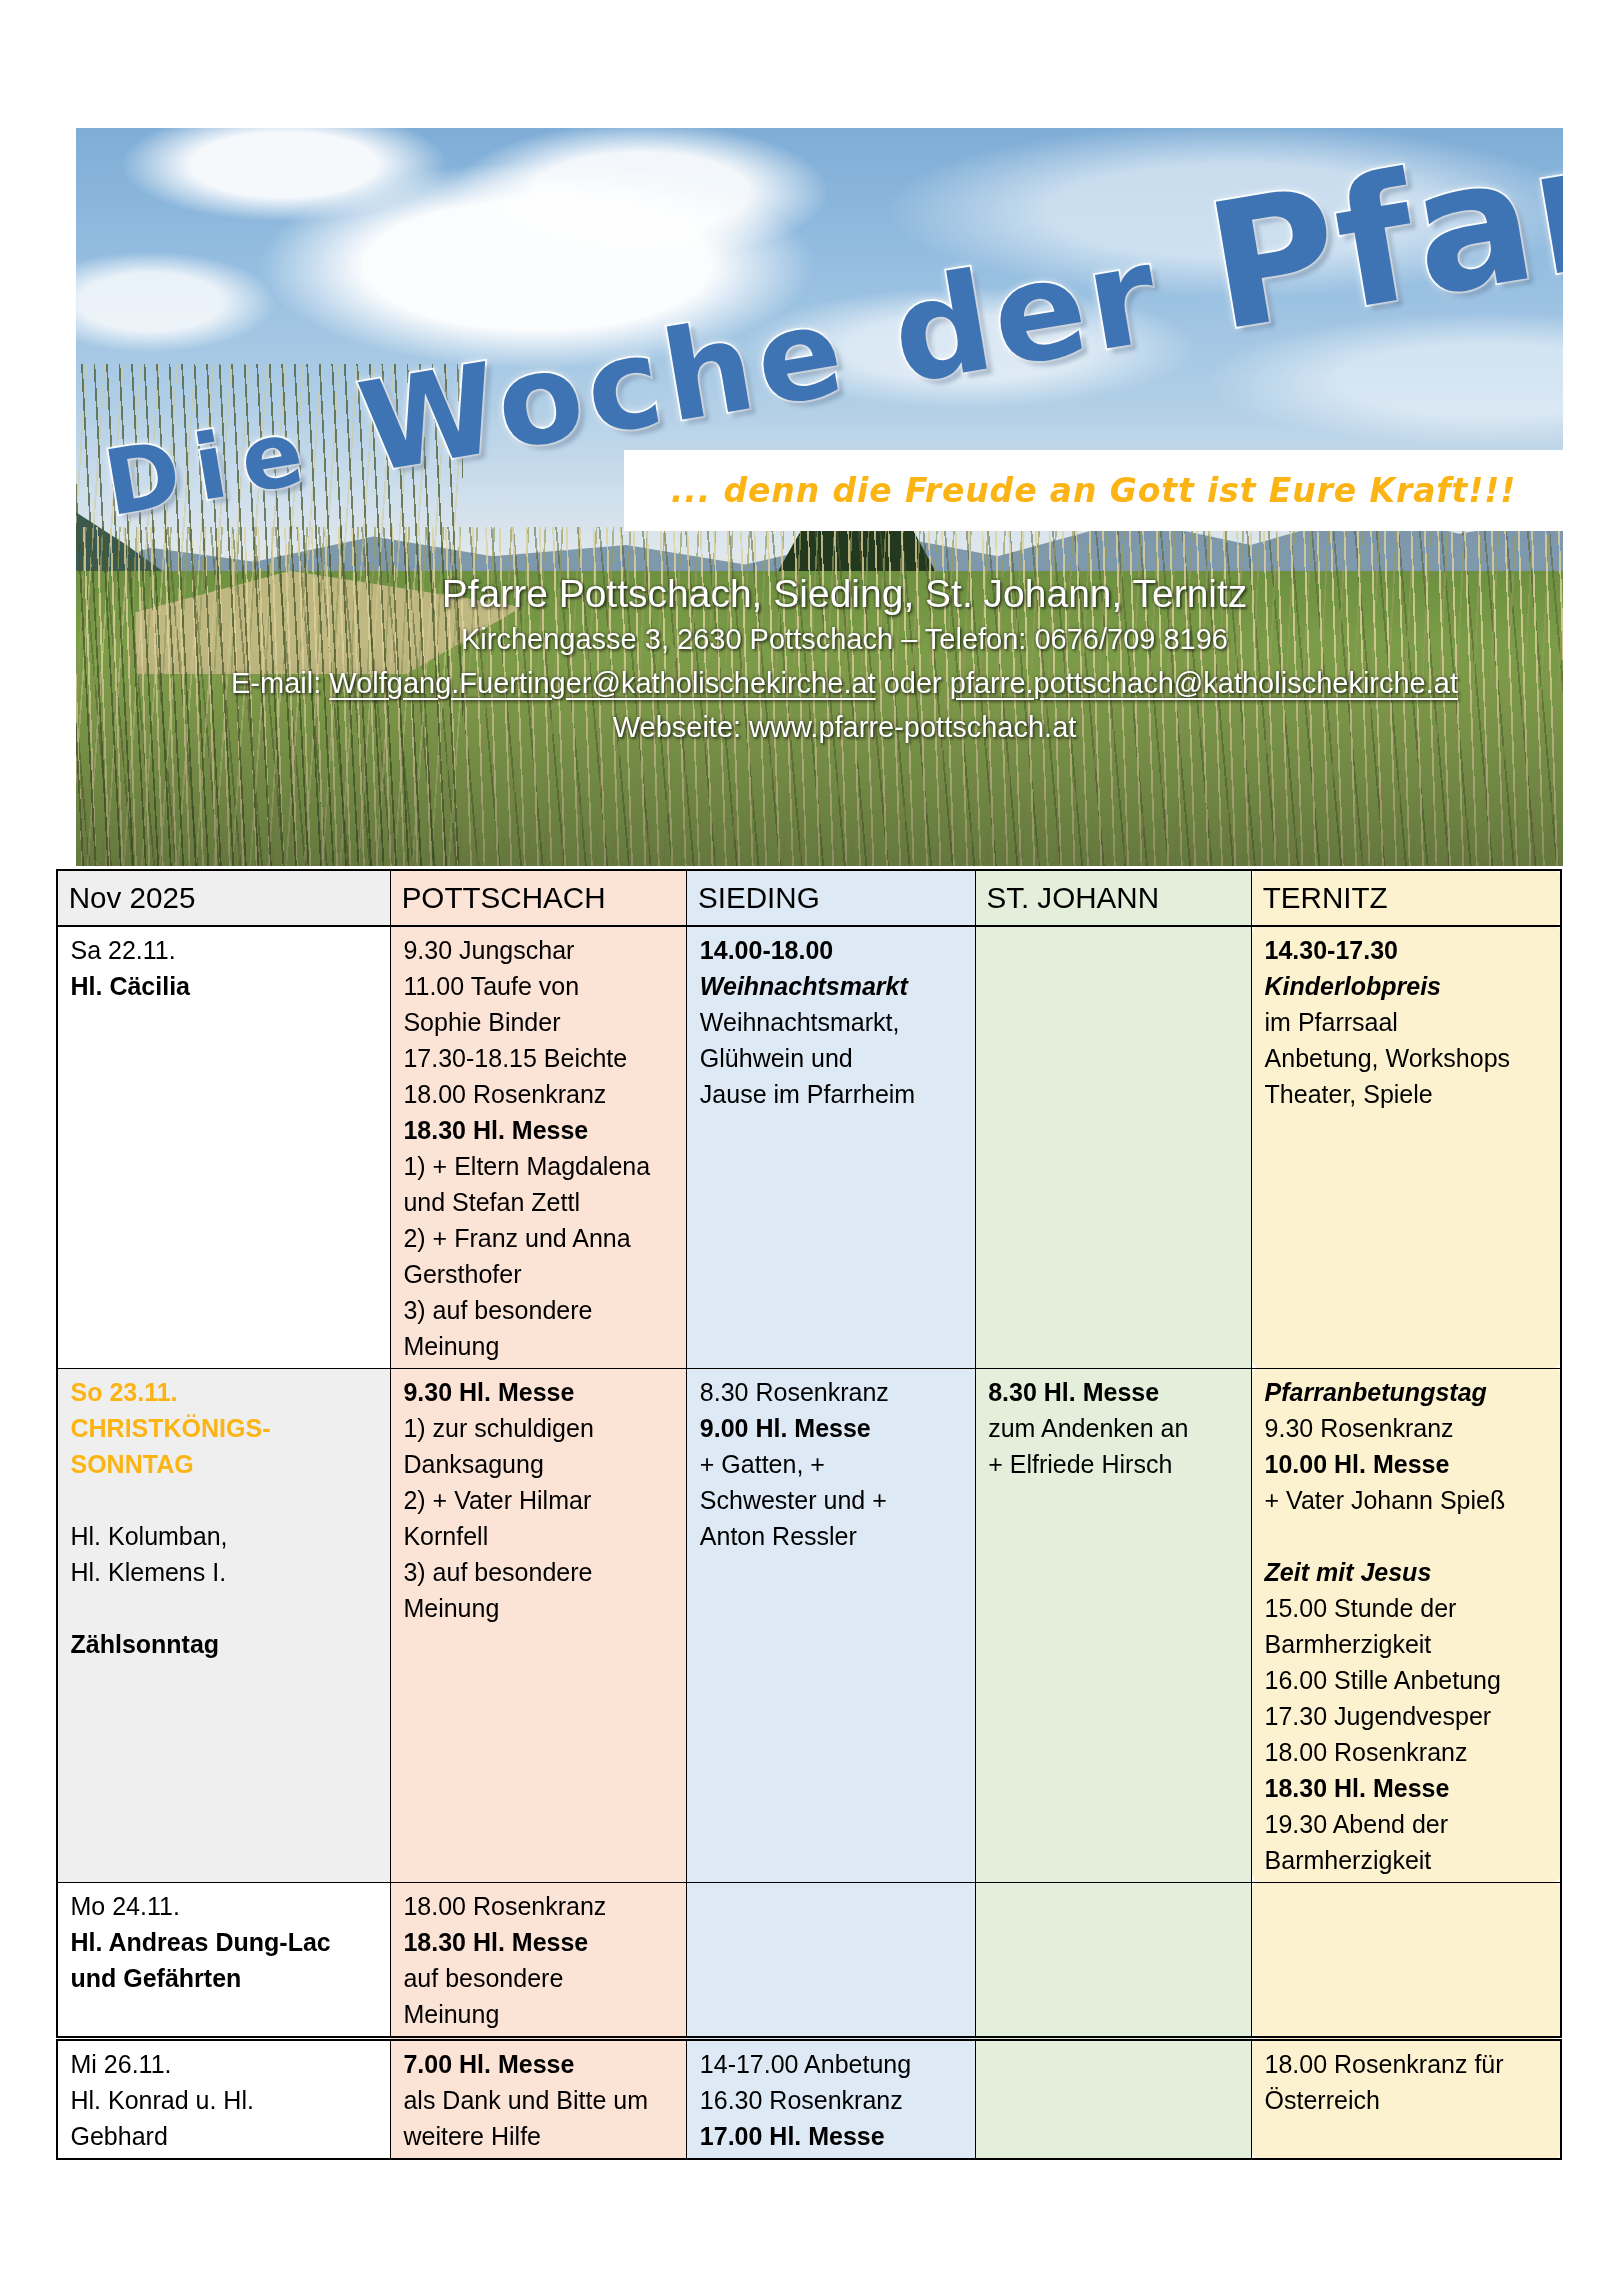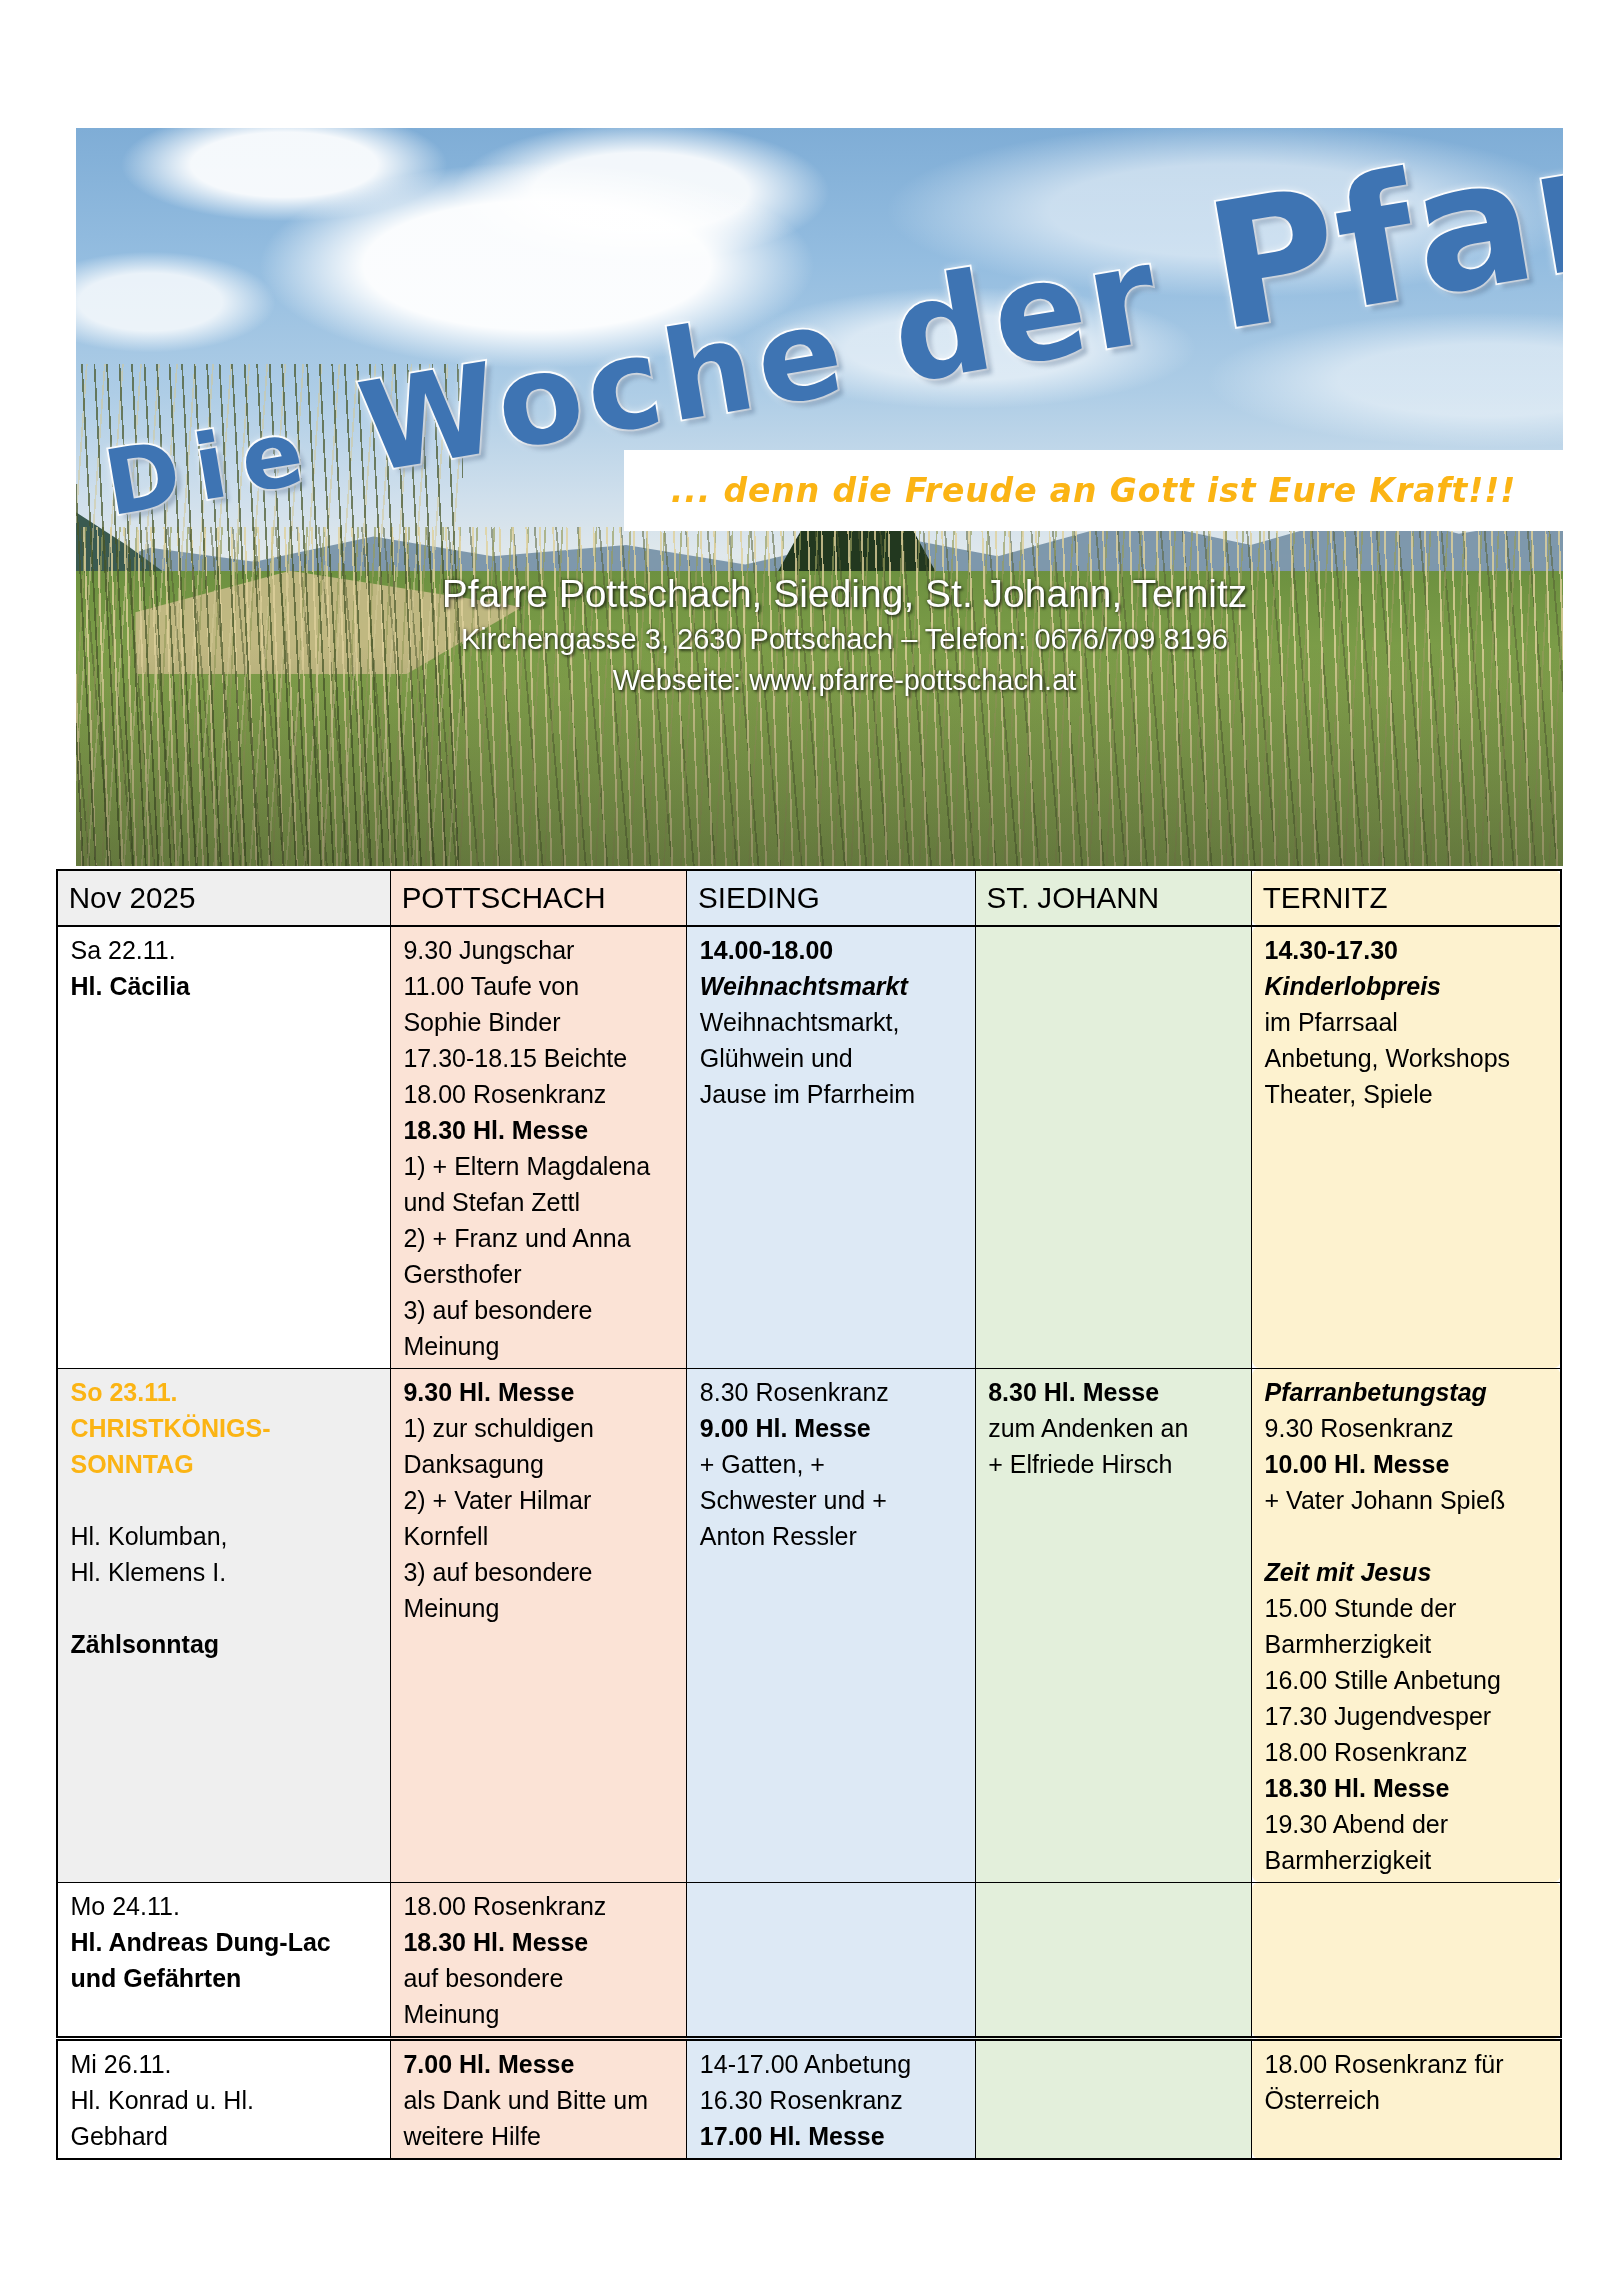--- a/index.html
+++ b/index.html
@@ -118,20 +118,26 @@
       <span class="title-word tw3">Pfarre</span>
     </div>
 
     <div class="subtitle-strip">
       <span class="subtitle-text">... denn die Freude an Gott ist Eure Kraft!!!</span>
     </div>
 
     <div class="contact">
       <div class="c1">Pfarre Pottschach, Sieding, St. Johann, Ternitz</div>
       <div class="c2">Kirchengasse 3, 2630 Pottschach – Telefon: 0676/709 8196</div>
+      <div class="c3">
+        <span>E-mail:</span>
+        <span class="email-link">Wolfgang.Fuertinger@katholischekirche.at</span>
+        <span>oder</span>
+        <span class="email-link">pfarre.pottschach@katholischekirche.at</span>
+      </div>
       <div class="c4">Webseite: www.pfarre-pottschach.at</div>
     </div>
   </div>
 
   <table class="schedule">
     <colgroup>
       <col class="w0">
         <col class="w1">
         <col class="w2">
         <col class="w3">

